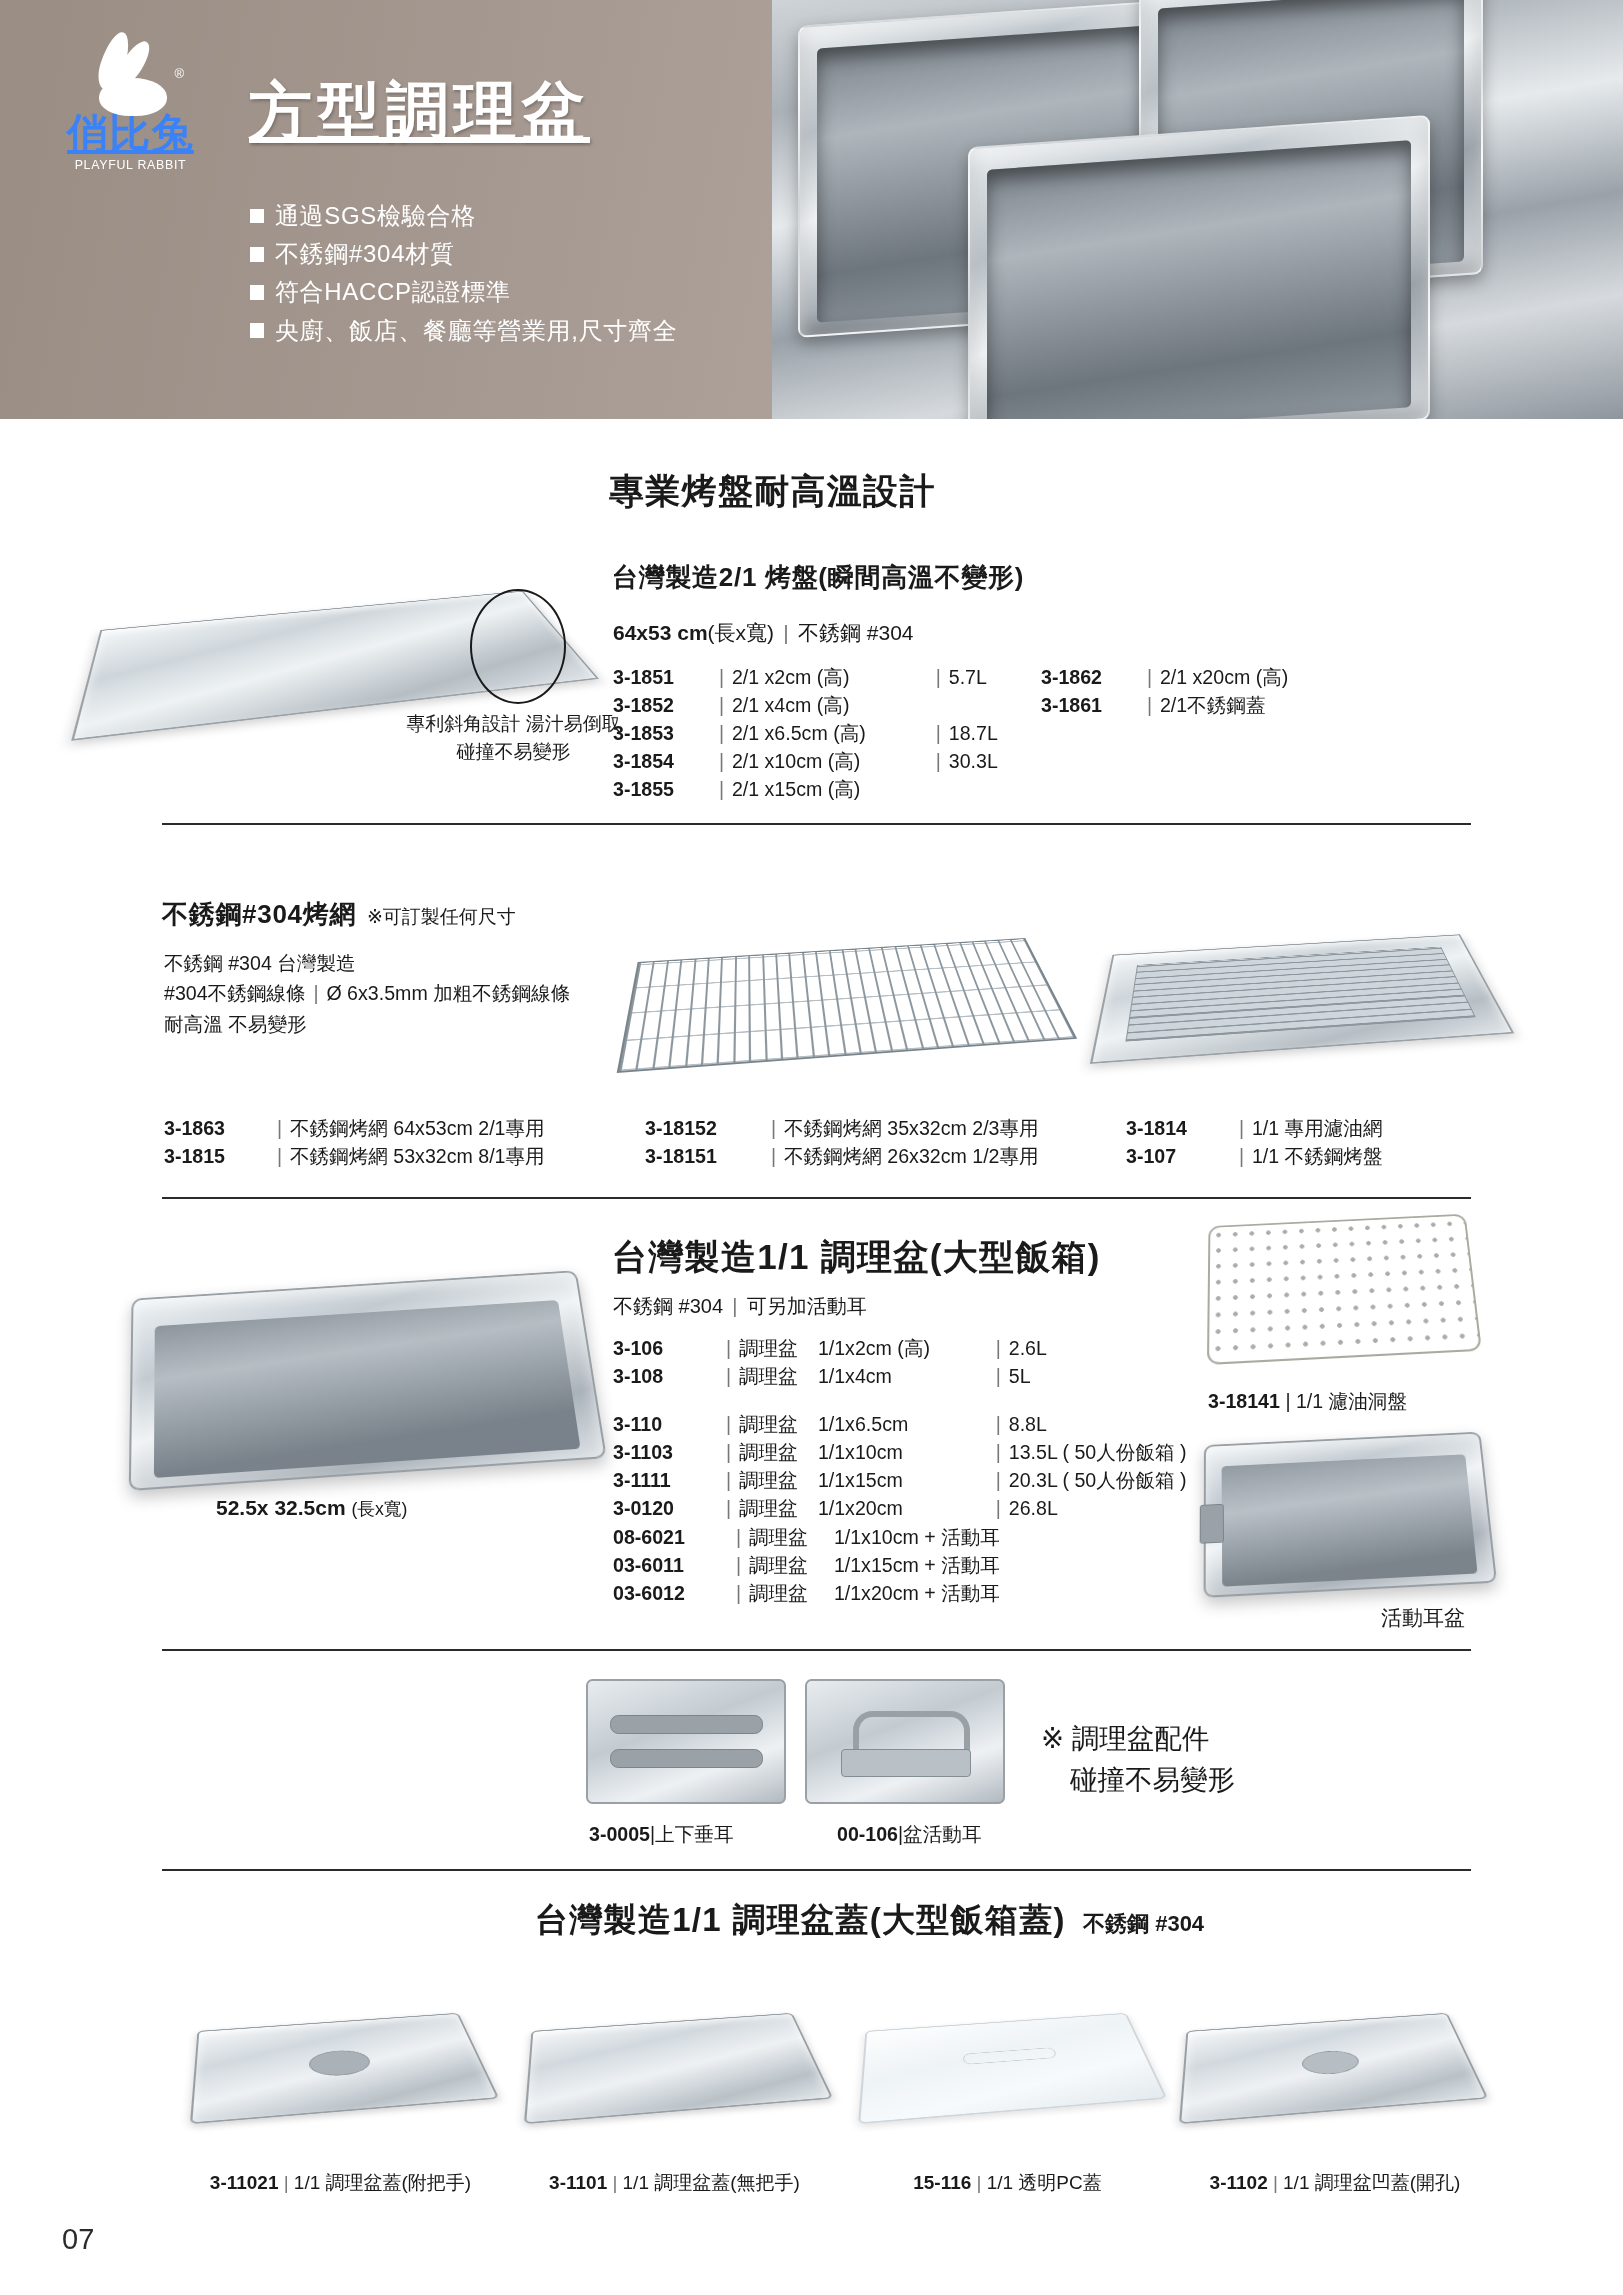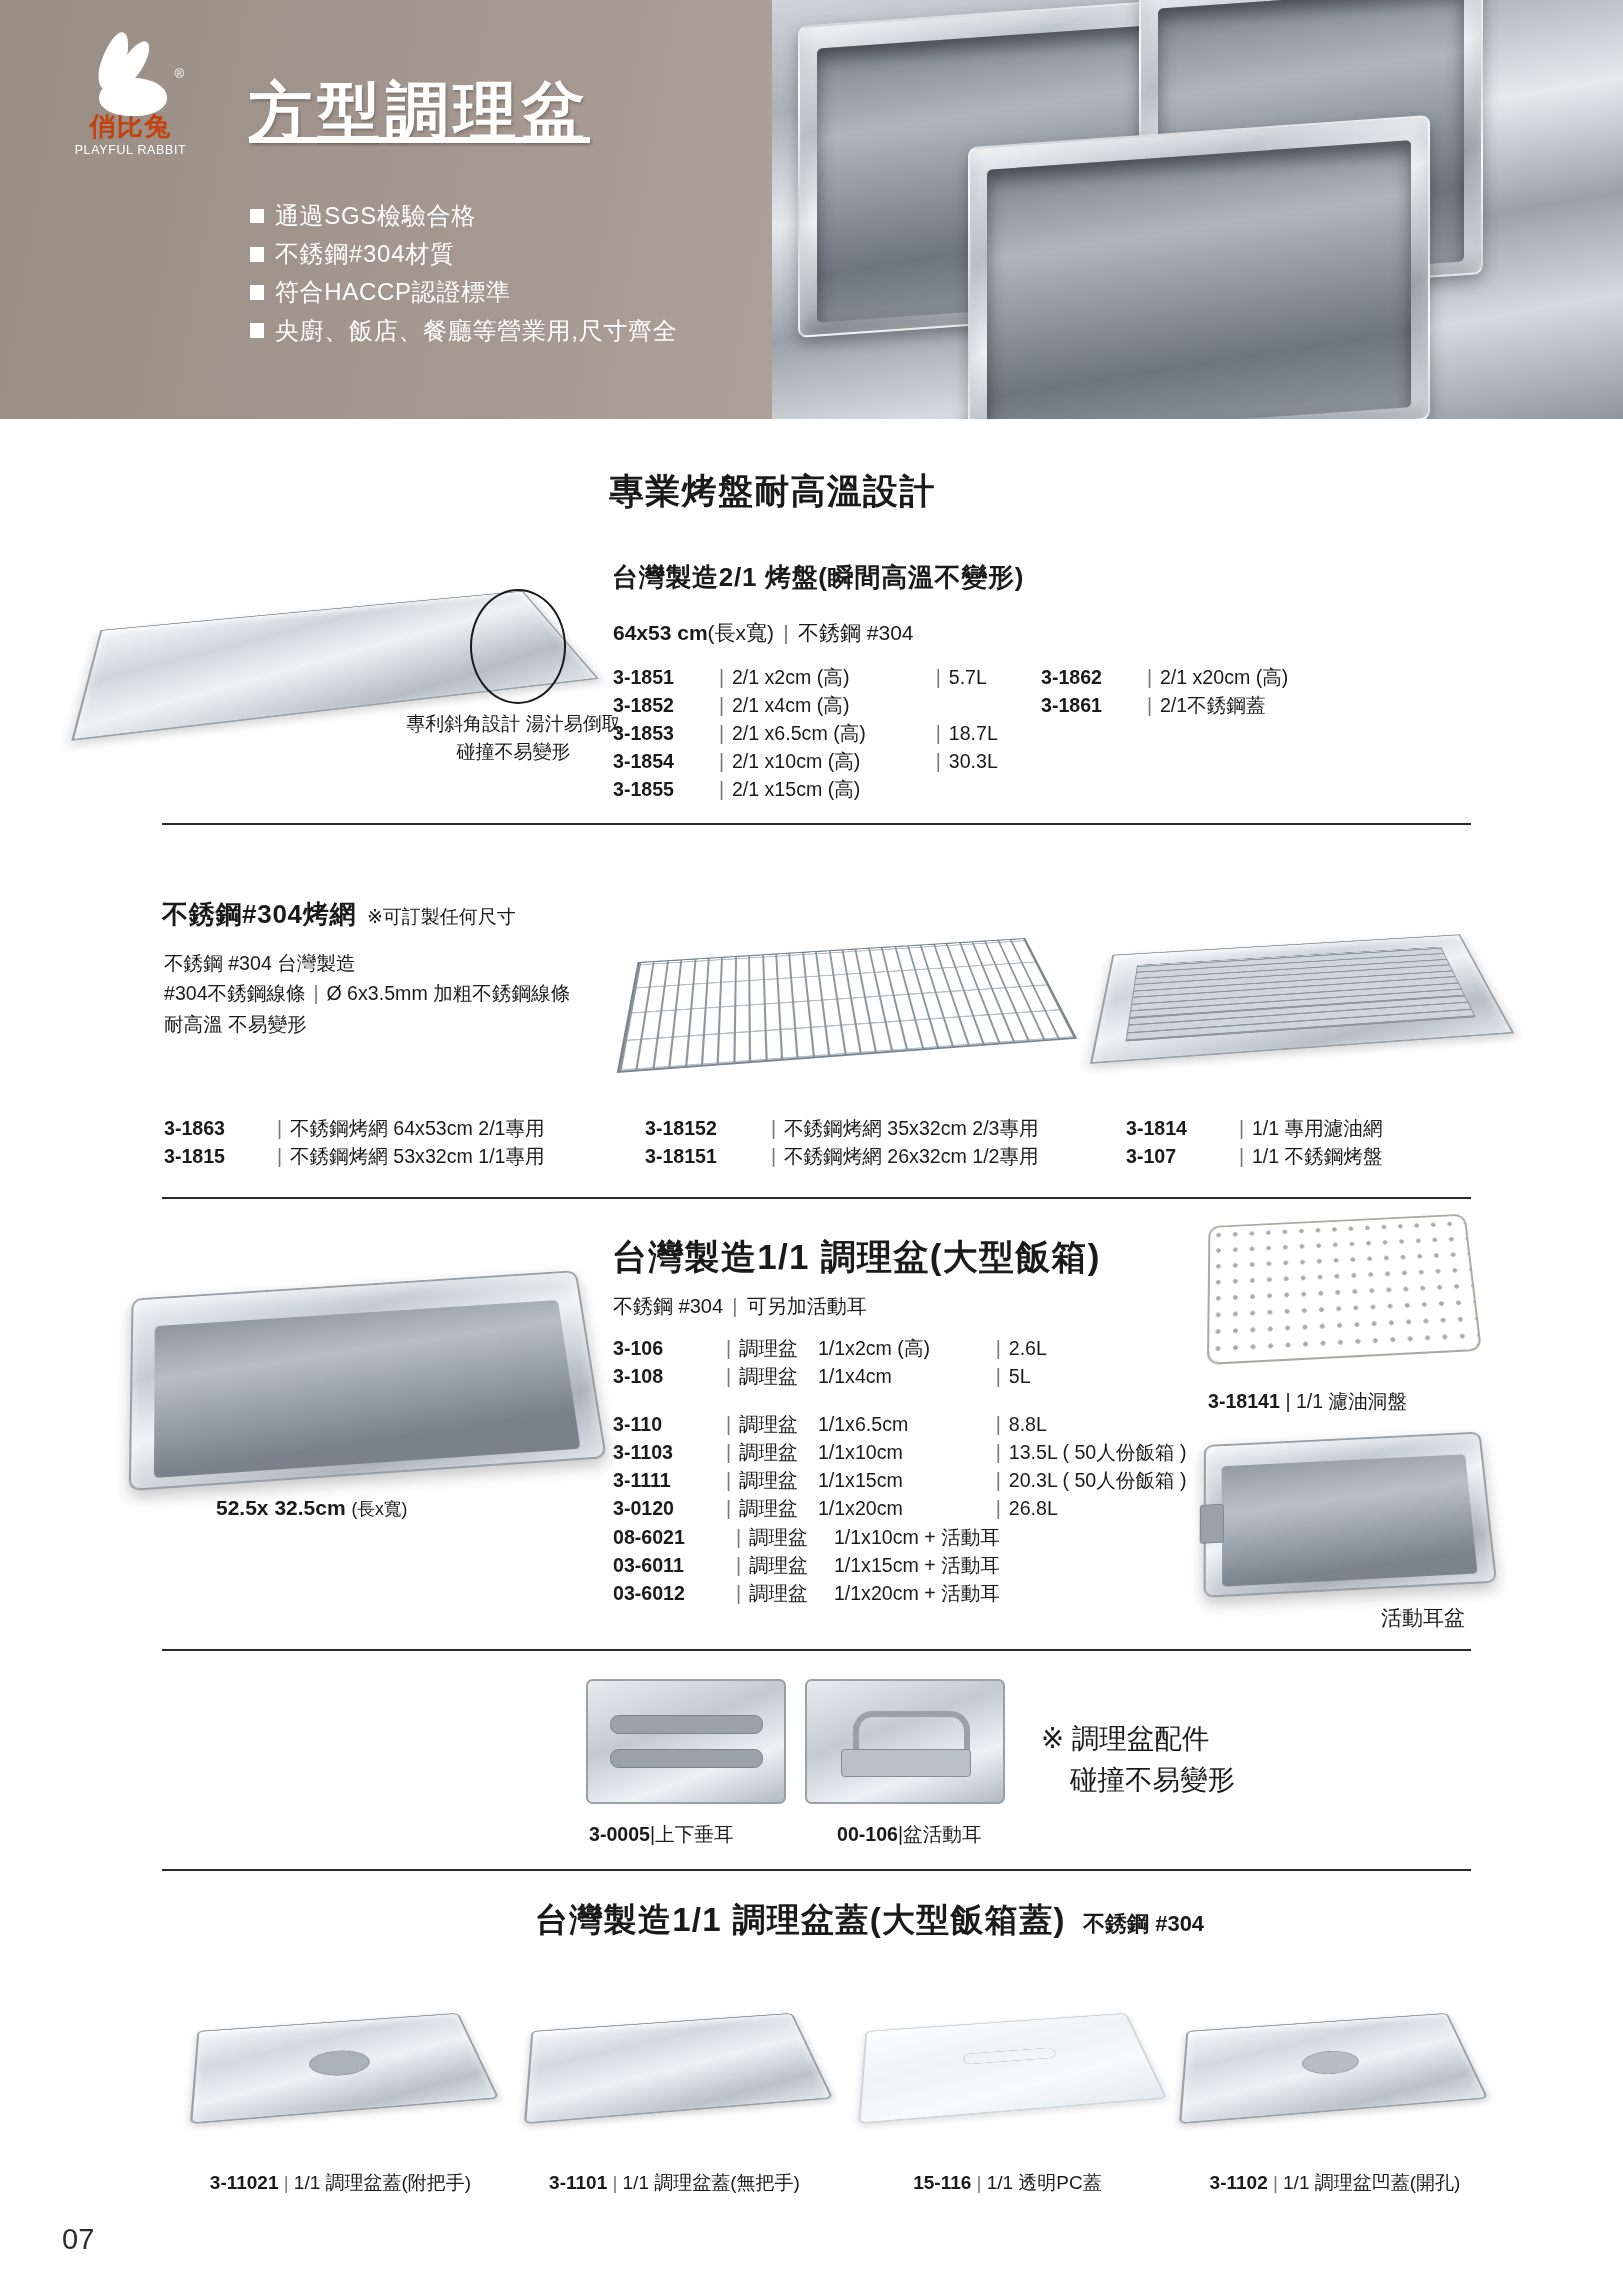--- a/index.html
+++ b/index.html
@@ -93,26 +93,27 @@
     background: #ffffff;
     border-radius: 50% 50% 46% 46%;
   }
   .logo .reg {
     position: absolute;
     right: 11.8px; top: 38px;
     font-size: 13px;
     color: #ffffff;
   }
   .logo .cn {
-    font-size: 26px;
+    font-size: 41px;
     font-weight: bold;
-    color: #c2410c;
+    color: #3b82f6;
     letter-spacing: 1.3px;
     line-height: 1;
     margin-top: -6.5px;
+    text-decoration: underline;
   }
   .logo .en {
     font-size: 12.4px;
     color: #ffffff;
     letter-spacing: 0.7px;
     margin-top: 3.9px;
   }
 
   .header-title {
     position: absolute;
@@ -355,21 +356,21 @@
 
   <div style="position:absolute; left:164px; top:1119px;">
     <div class="spec-row">
       <span class="c1" style="min-width:105px;">3-1863</span>
         <span class="bar">|</span>
       <span class="c2">不銹鋼烤網 64x53cm 2/1專用</span>
     </div>
     <div class="spec-row">
       <span class="c1" style="min-width:105px;">3-1815</span>
         <span class="bar">|</span>
-      <span class="c2">不銹鋼烤網 53x32cm 1/1專用</span>
+      <span class="c2">不銹鋼烤網 53x32cm 8/1專用</span>
     </div>
   </div>
 
   <div style="position:absolute; left:645px; top:1119px;">
     <div class="spec-row">
       <span class="c1" style="min-width:118px;">3-18152</span>
         <span class="bar">|</span>
       <span class="c2">不銹鋼烤網 35x32cm 2/3專用</span>
     </div>
     <div class="spec-row">

